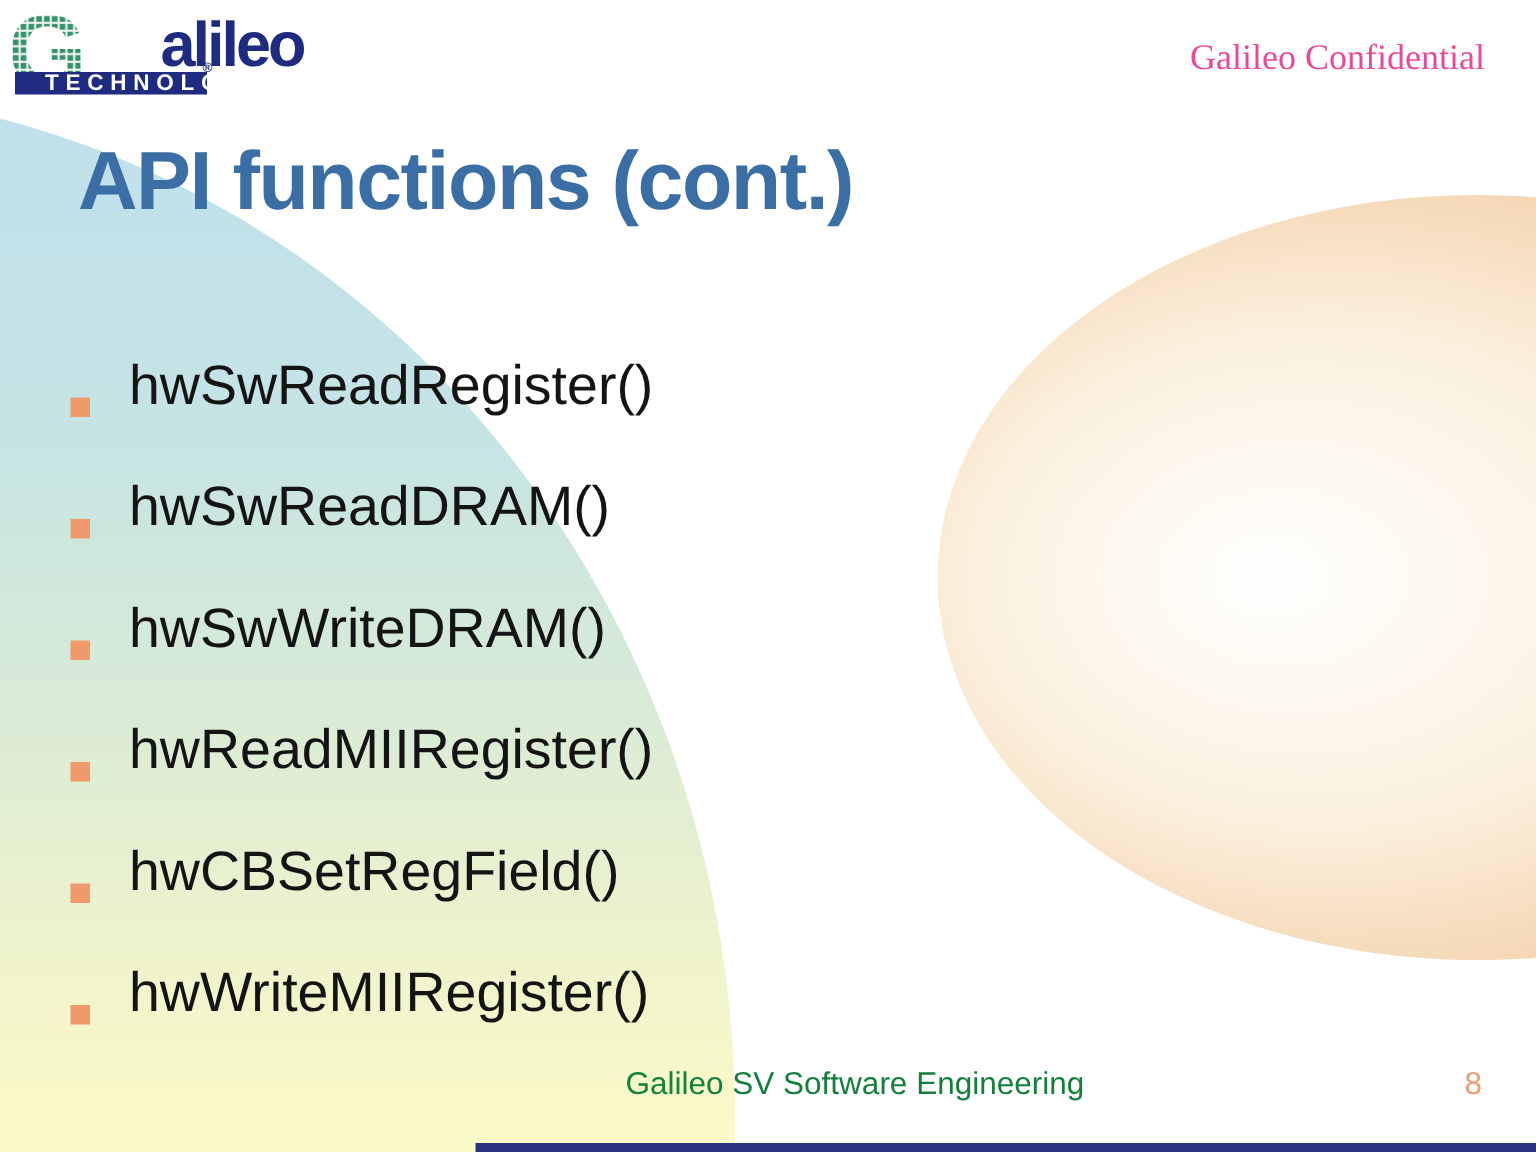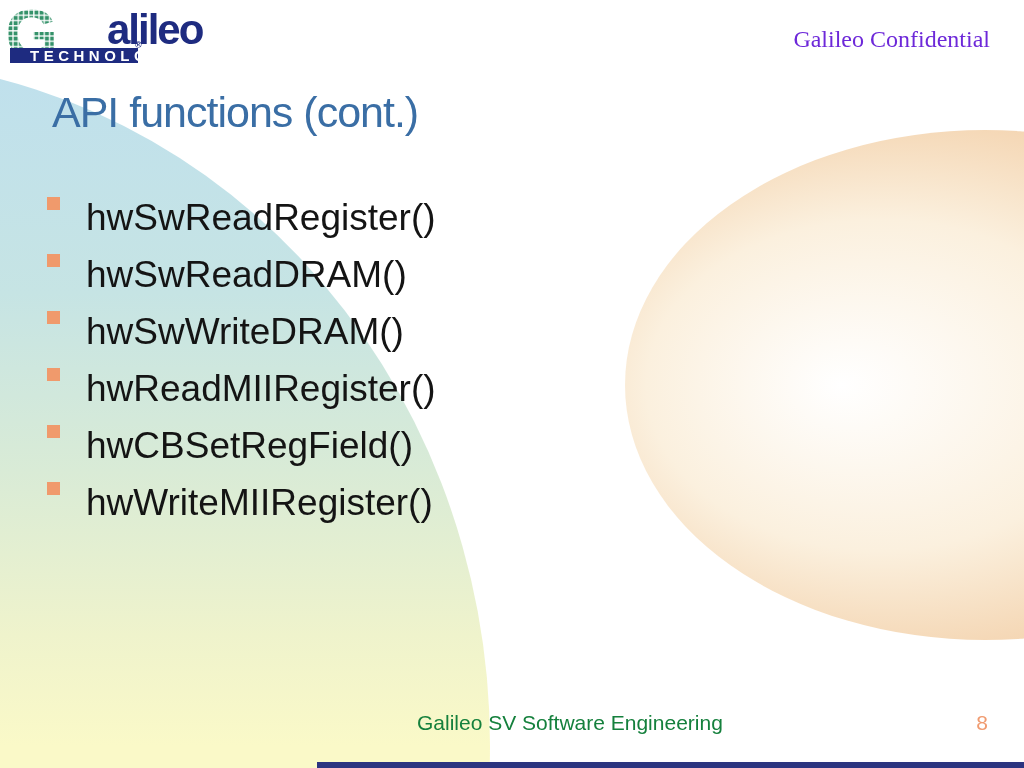--- a/index.html
+++ b/index.html
@@ -24,35 +24,35 @@
     position:absolute;left:2px;top:44px;width:128px;height:15px;
     background:#1E2B80;color:#ffffff;
     font-size:15px;font-weight:bold;letter-spacing:4.5px;
     line-height:15px;padding-left:20px;box-sizing:border-box;
     white-space:nowrap;overflow:hidden;
   }
 
   
   .confidential{
     position:absolute;top:26px;right:34px;
-    font-family:"Liberation Serif",serif;font-size:24px;color:#6d28d9;
+    font-family:"Liberation Serif",serif;font-size:24px;color:#ec4899;
   }
 
   
   .title{
     position:absolute;left:52px;top:88px;margin:0;
-    font-size:43px;font-weight:normal;letter-spacing:-1px;
+    font-size:55px;font-weight:bold;letter-spacing:-1px;
     color:#3A6EA5;white-space:nowrap;
   }
 
   
   .bullets{
     position:absolute;left:47px;top:197px;margin:0;padding:0;list-style:none;
   }
-  .bullet-row{display:flex;align-items:flex-start;height:57px;}
+  .bullet-row{display:flex;align-items:flex-end;height:57px;margin-top:24px;}
   .bullet-sq{
     width:13px;height:13px;background:#F09A6C;flex:0 0 13px;margin-right:26px;
   }
   .bullet-text{
     font-size:37px;color:#141414;white-space:nowrap;letter-spacing:0px;
   }
 
   
   .footer-label{
     position:absolute;left:417px;top:711px;

